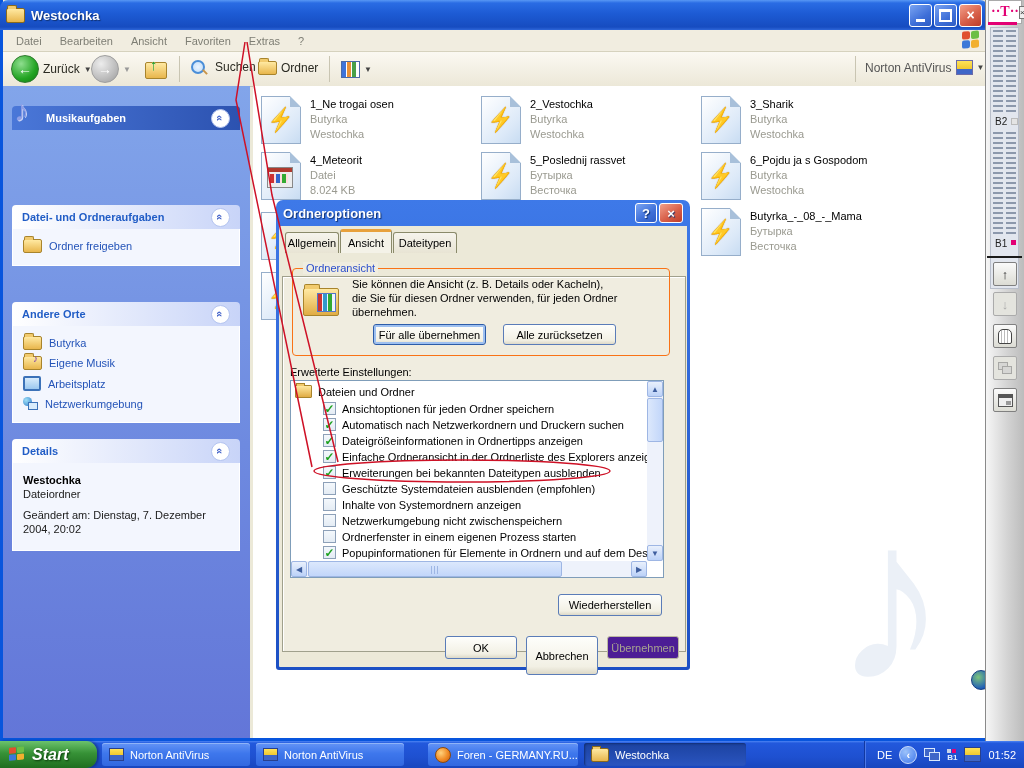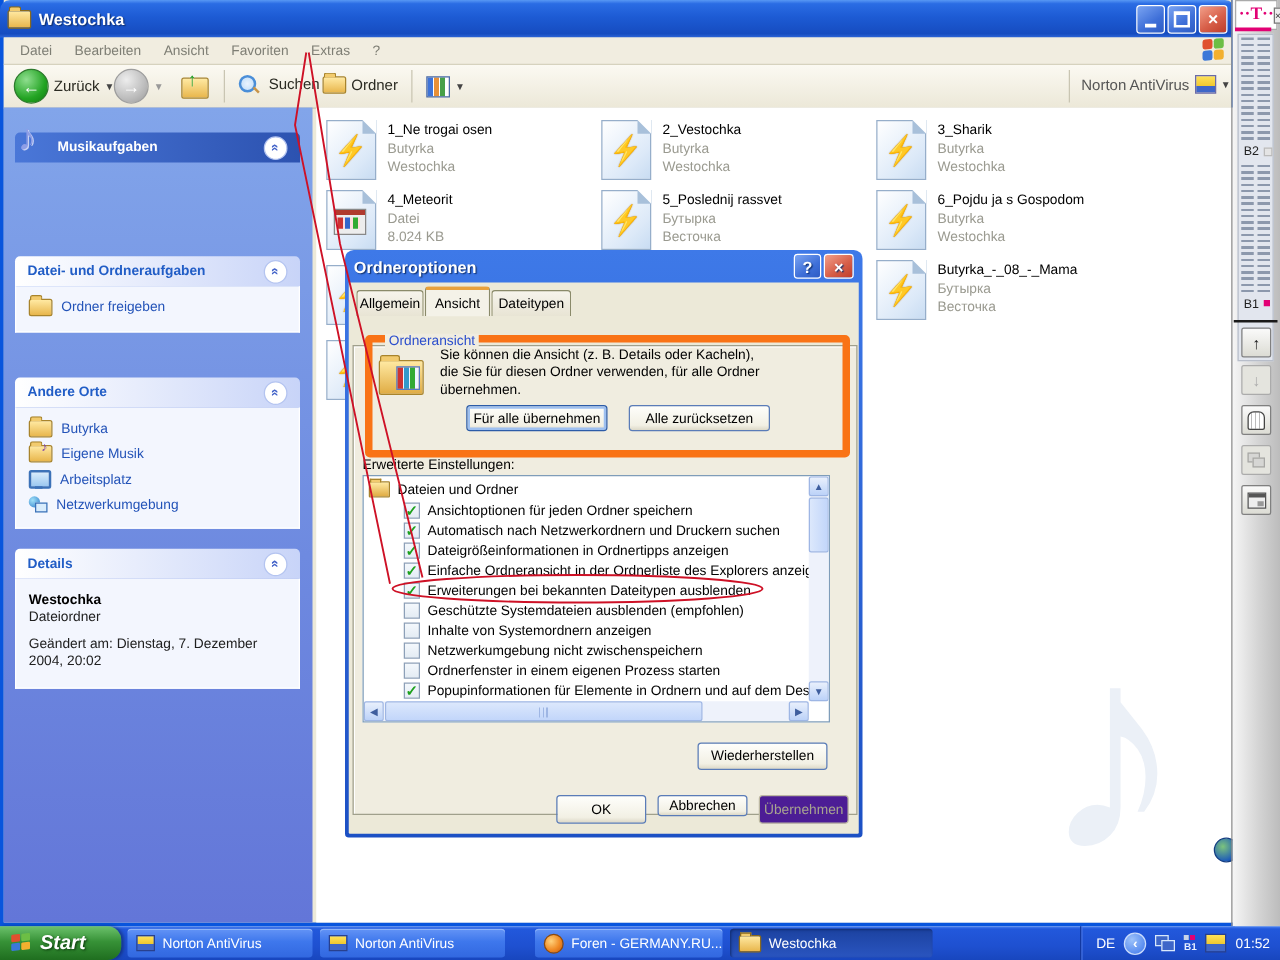--- a/index.html
+++ b/index.html
@@ -88,21 +88,21 @@
   .dtitle{height:26px;display:flex;align-items:center;color:#fff;font-weight:bold;font-size:13px;padding:0 4px;text-shadow:1px 1px 1px #10306E}
   .dbtn{width:20px;height:18px;border-radius:3px;border:1px solid #fff;margin-left:2px;color:#fff;font-weight:bold;
         display:flex;align-items:center;justify-content:center;background:linear-gradient(145deg,#7AA4F2,#3E6FD8 60%,#2E5CC4)}
   .dbtn.close{background:linear-gradient(145deg,#F2A08A,#D8604A 55%,#BE3C2A);width:22px}
   .dbody{position:relative;background:#ECE9D8;height:441px;border-radius:0 0 1px 1px}
   .tab{position:absolute;height:21px;box-sizing:border-box;border:1px solid #8A8A6A;border-bottom:none;border-radius:3px 3px 0 0;
        background:linear-gradient(#F6F4EC,#E8E4D4);display:flex;align-items:center;justify-content:center;padding:0 6px}
   .tab.active{height:24px;background:#F4F2E8;border-top:3px solid #E8A13C;z-index:2}
   .tabpanel{position:absolute;left:3px;top:50px;width:402px;height:374px;background:#F0EDE0;
             border:1px solid #A0A08C;box-shadow:inset 1px 1px 0 #FFF}
-  .groupbox{position:absolute;border:6px solid #f97316;border-radius:4px}
+  .groupbox{position:absolute;border:1px solid #f97316;border-radius:4px}
   .grouptitle{position:absolute;top:-7px;left:10px;background:#F0EDE0;padding:0 3px;color:#2B4ECC}
   .xp-btn{position:absolute;box-sizing:border-box;border:1px solid #5A7CB8;border-radius:3px;
           background:linear-gradient(#FEFEFB,#F2F0E4 80%,#DDD9C8);display:flex;align-items:center;justify-content:center;color:#000}
   .xp-btn.focusdef{box-shadow:0 0 0 2px #9EC0F0 inset;border-color:#2C5CA8}
   .xp-btn.disabled{color:#A8A490;border-color:#BCB8A2;background:#4c1d95}
   .listbox{position:absolute;background:#fff;border:1px solid #7F9DB9;overflow:hidden}
   .lrow{position:absolute;display:flex;align-items:center;gap:6px;white-space:nowrap}
   .cbox{width:13px;height:13px;box-sizing:border-box;border:1px solid #8DA0B8;background:linear-gradient(#F4F8FC,#E4ECF4);
         display:flex;align-items:center;justify-content:center;flex:none}
   .cbox.checked::after{content:"✓";color:#1DA11D;font-weight:bold;font-size:12px;line-height:1}
@@ -417,21 +417,21 @@
           <span>Dateitypen</span>
         </div>
 
       <div class="tabpanel"></div>
 
       <div class="groupbox" style="left:13px;top:42px;width:376px;height:86px">
         <span class="grouptitle">Ordneransicht</span>
       </div>
       <div class="dlg-foldericon" style="left:24px;top:62px"></div>
       <div class="abs" style="left:73px;top:52px">Sie können die Ansicht (z. B. Details oder Kacheln),</div>
-      <div class="abs" style="left:73px;top:66px">die Sie für diesen Ordner verwenden, für alle Ordner</div>
+      <div class="abs" style="left:73px;top:66px">die Sie für diesen Ordner verwenden, für jeden Ordner</div>
       <div class="abs" style="left:73px;top:80px">übernehmen.</div>
       <div class="xp-btn focusdef" style="left:94px;top:98px;width:113px;height:21px">
           <span>Für alle übernehmen</span>
         </div>
       <div class="xp-btn" style="left:224px;top:98px;width:113px;height:21px">
           <span>Alle zurücksetzen</span>
         </div>
 
       <div class="abs" style="left:11px;top:140px">Erweiterte Einstellungen:</div>
 
@@ -496,21 +496,21 @@
         </div>
       </div>
 
       <div class="xp-btn" style="left:279px;top:368px;width:104px;height:22px">
           <span>Wiederherstellen</span>
         </div>
 
       <div class="xp-btn" style="left:166px;top:410px;width:72px;height:23px">
           <span>OK</span>
         </div>
-      <div class="xp-btn" style="left:247px;top:410px;width:72px;height:17px">
+      <div class="xp-btn" style="left:247px;top:410px;width:72px;height:39px">
           <span>Abbrechen</span>
         </div>
       <div class="xp-btn disabled" style="left:328px;top:410px;width:72px;height:23px">
           <span>Übernehmen</span>
         </div>
     </div>
   </div>
 
   <svg class="annot" width="1024" height="768">
     <polyline points="245,42 236,100 312,467" fill="none" stroke="#CE1126" stroke-width="1.5"></polyline>

